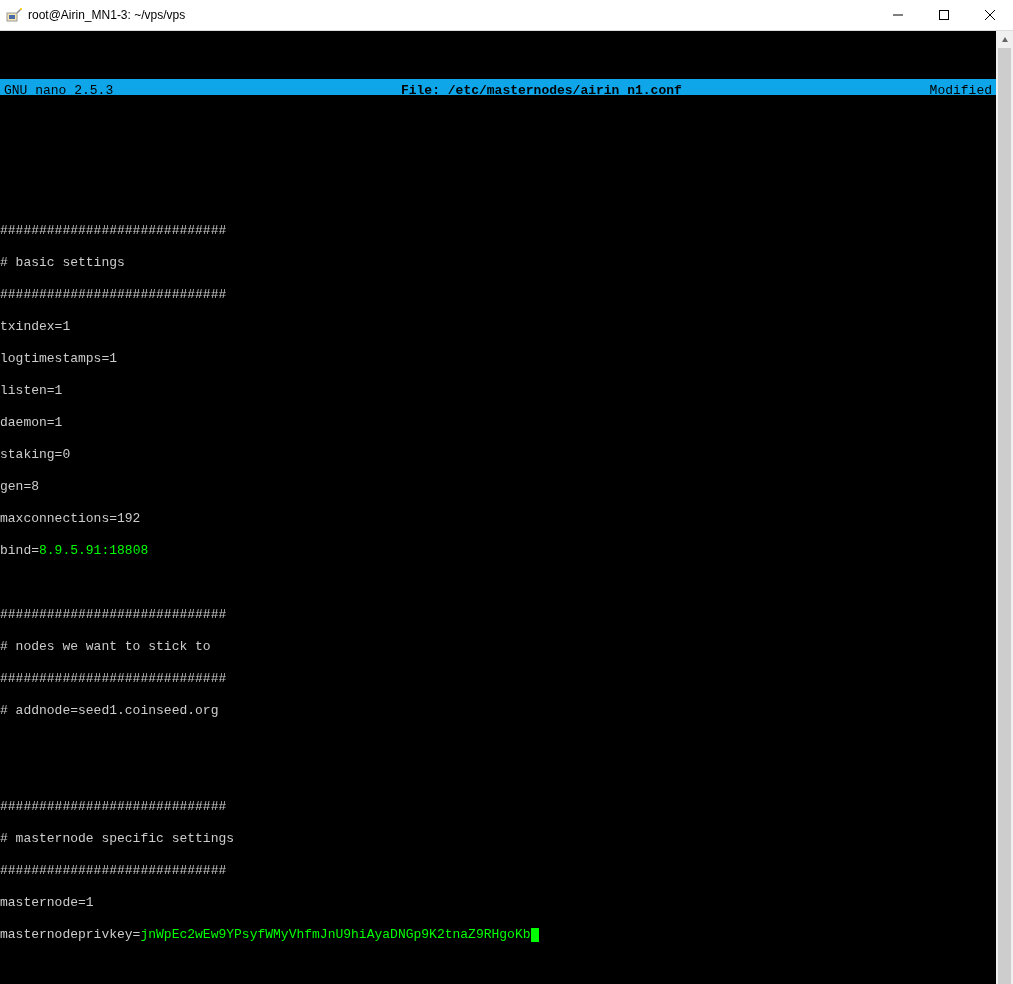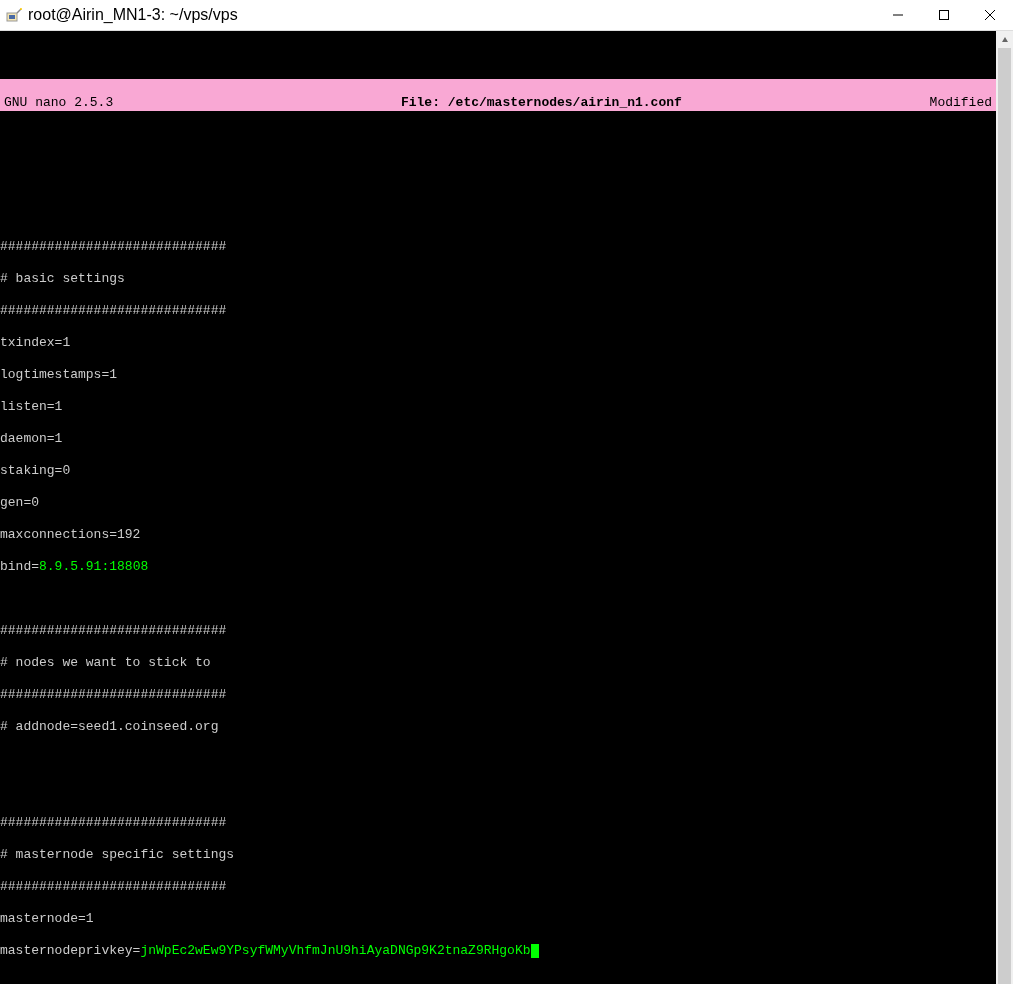--- a/index.html
+++ b/index.html
@@ -14,21 +14,21 @@
     flex-direction: column;
   }
   .titlebar {
     height: 45px;
     background: #fff;
     border-bottom: 1px solid #ddd;
     display: flex;
     align-items: center;
     padding-left: 6px;
     font-family: "Segoe UI", Tahoma, sans-serif;
-    font-size: 16px;
+    font-size: 12px;
   }
   .titlebar .app-icon {
     width: 16px; height: 16px;
     margin-right: 6px;
     display:inline-block;
   }
   .titlebar .title-text { flex: 1; }
   .titlebar .win-controls { display: flex; }
   .titlebar .win-btn {
     width: 46px; height: 30px;
@@ -46,24 +46,24 @@
   .terminal {
     flex: 1;
     background: #000;
     color: #ccc;
     white-space: pre;
     line-height: 16px;
     font-size: 13px;
     overflow: hidden;
   }
   .nano-header {
-    background: #f9a8d4;
+    background: #0ea5e9;
     color: #000;
     display: flex;
-    padding: 16px 4px;
+    padding: 4px 4px;
     height: 16px;
   }
   .nano-header .left { flex: 0 0 auto; padding-right: 40px;}
   .nano-header .center { flex: 1; text-align: center; font-weight: bold; }
   .nano-header .right { flex: 0 0 auto; }
 
   .body-lines { padding: 0; }
   .line { white-space: pre; height: 16px; }
   .green { color: #00ff00; }
   .cursor { background: #00ff00; display:inline-block; width:8px; height:14px; vertical-align:middle;}
@@ -131,21 +131,21 @@
 <div class="line"> </div>
 <div class="line"> </div>
 <div class="line">#############################</div>
 <div class="line"># basic settings</div>
 <div class="line">#############################</div>
 <div class="line">txindex=1</div>
 <div class="line">logtimestamps=1</div>
 <div class="line">listen=1</div>
 <div class="line">daemon=1</div>
 <div class="line">staking=0</div>
-<div class="line">gen=0</div>
+<div class="line">gen=8</div>
 <div class="line">maxconnections=192</div>
 <div class="line"><span>bind=</span><span class="green">8.9.5.91:18808</span></div>
 <div class="line"> </div>
 <div class="line">#############################</div>
 <div class="line"># nodes we want to stick to</div>
 <div class="line">#############################</div>
 <div class="line"># addnode=seed1.coinseed.org</div>
 <div class="line"> </div>
 <div class="line"> </div>
 <div class="line">#############################</div>

